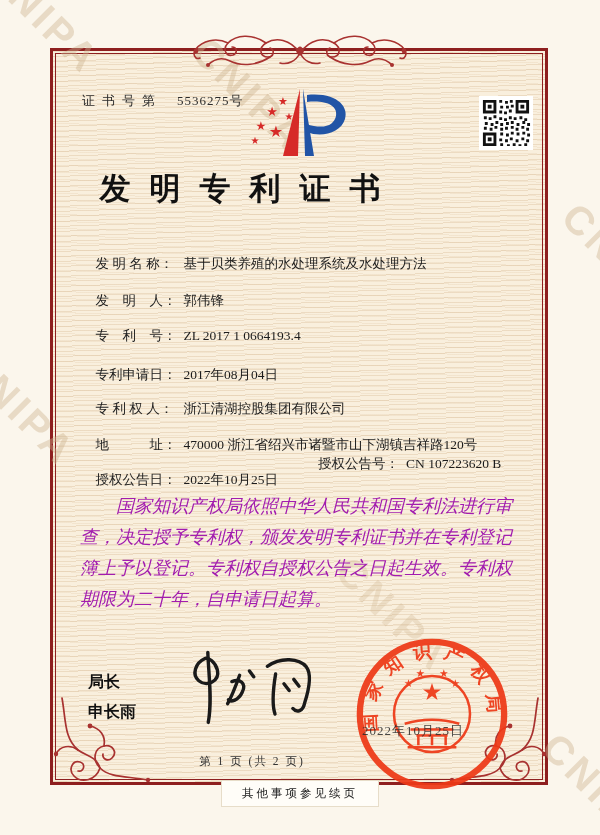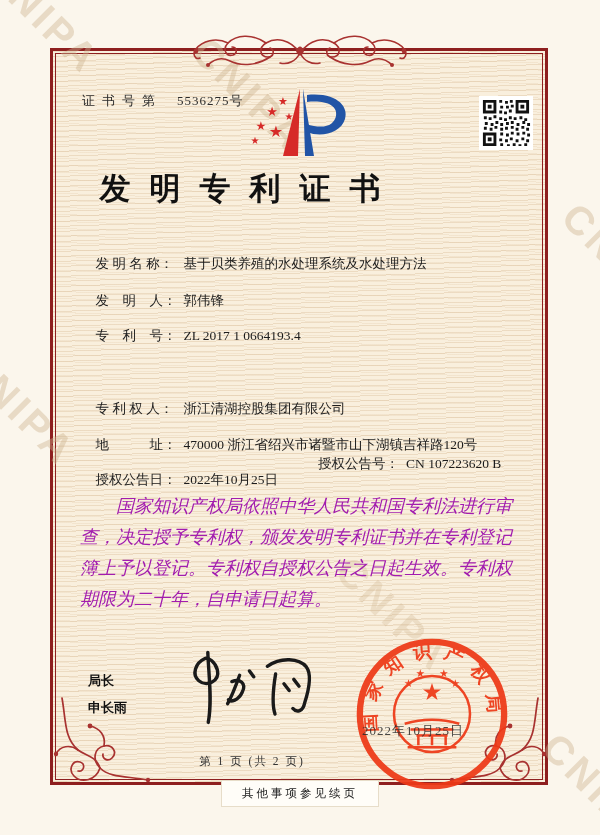--- a/index.html
+++ b/index.html
@@ -28,21 +28,21 @@
   .title{position:absolute;left:0;top:168px;width:480px;text-align:center;z-index:3;
          font-size:31px;font-weight:bold;letter-spacing:19px;text-indent:19px;color:#111;}
   .fieldrow{position:absolute;left:82px;z-index:3;font-size:13.5px;white-space:pre;}
   .fieldrow .lab{display:inline-block;min-width:88px;color:#222;}
   .fieldrow .val{color:#1c1c1c;}
   .fieldrow .second{position:absolute;left:236px;top:0;white-space:pre;}
   .paras{position:absolute;left:80px;top:491px;width:442px;z-index:3;font-size:18px;
          line-height:1.72;font-style:italic;color:#a21caf;}
   .paras p{margin:0 0 2px 0;text-indent:2em;}
   .sig-labels{position:absolute;left:88px;top:672px;z-index:3;
-              font-family:"Liberation Sans",sans-serif;font-size:13px;font-weight:600;color:#111;}
+              font-family:"Liberation Sans",sans-serif;font-size:16px;font-weight:600;color:#111;}
   .sig-labels div{margin-bottom:9px;}
   .sig{position:absolute;left:168px;top:645px;z-index:3;transform:rotate(-2deg);}
   .seal-date{position:absolute;left:362px;top:722px;z-index:6;font-size:13px;color:#2a2a2a;
              letter-spacing:1px;opacity:.85;}
   .seal{position:absolute;left:354px;top:636px;z-index:5;opacity:.93;}
   .page-num{position:absolute;left:0;top:754px;width:504px;text-align:center;z-index:3;
             font-size:11.5px;color:#333;letter-spacing:2px;}
   .footer-note{position:absolute;left:50%;top:780px;transform:translateX(-50%);z-index:3;
                background:#fffdf8;border:1px solid #e7ddc9;padding:5px 20px;font-size:11.5px;
                letter-spacing:3px;color:#222;}
@@ -145,20 +145,23 @@
 
   <div class="fieldrow" style="top:276px;">
     <span class="lab">发　明　人：</span><span class="val">郭伟锋</span>
   </div>
   <div class="fieldrow" style="top:239px;">
     <span class="lab">发 明 名 称：</span><span class="val">基于贝类养殖的水处理系统及水处理方法</span>
   </div>
   <div class="fieldrow" style="top:311px;">
     <span class="lab">专　利　号：</span><span class="val">ZL 2017 1 0664193.4</span>
   </div>
+  <div class="fieldrow" style="top:350px;">
+    <span class="lab">专利申请日：</span><span class="val">2017年08月04日</span>
+  </div>
   <div class="fieldrow" style="top:384px;font-family:Liberation Serif, serif;">
     <span class="lab">专 利 权 人：</span><span class="val">浙江清湖控股集团有限公司</span>
   </div>
   <div class="fieldrow" style="top:420px;">
     <span class="lab">地　　　址：</span><span class="val">470000 浙江省绍兴市诸暨市山下湖镇吉祥路120号</span>
   </div>
   <div class="fieldrow" style="top:455px;width:440px;">
     <span class="lab">授权公告日：</span><span class="val">2022年10月25日</span>
     <span class="second"><span class="lab">授权公告号：</span><span class="val">CN 107223620 B</span></span>
   </div>

